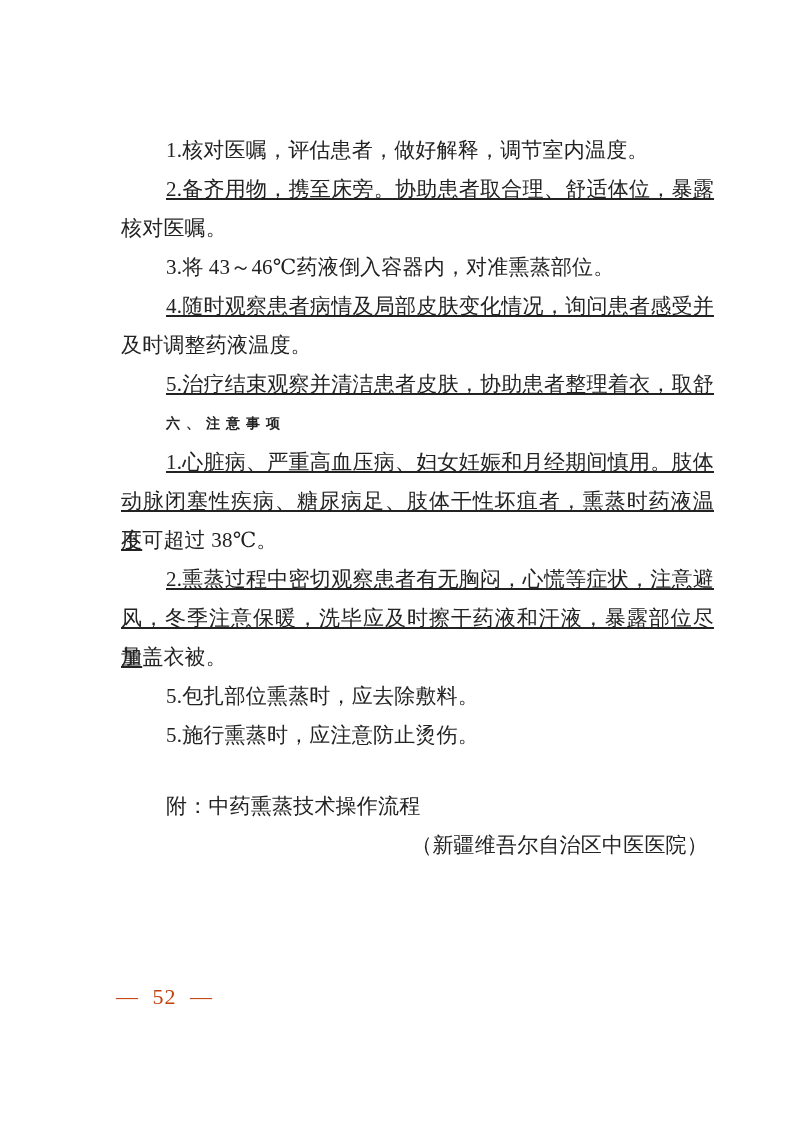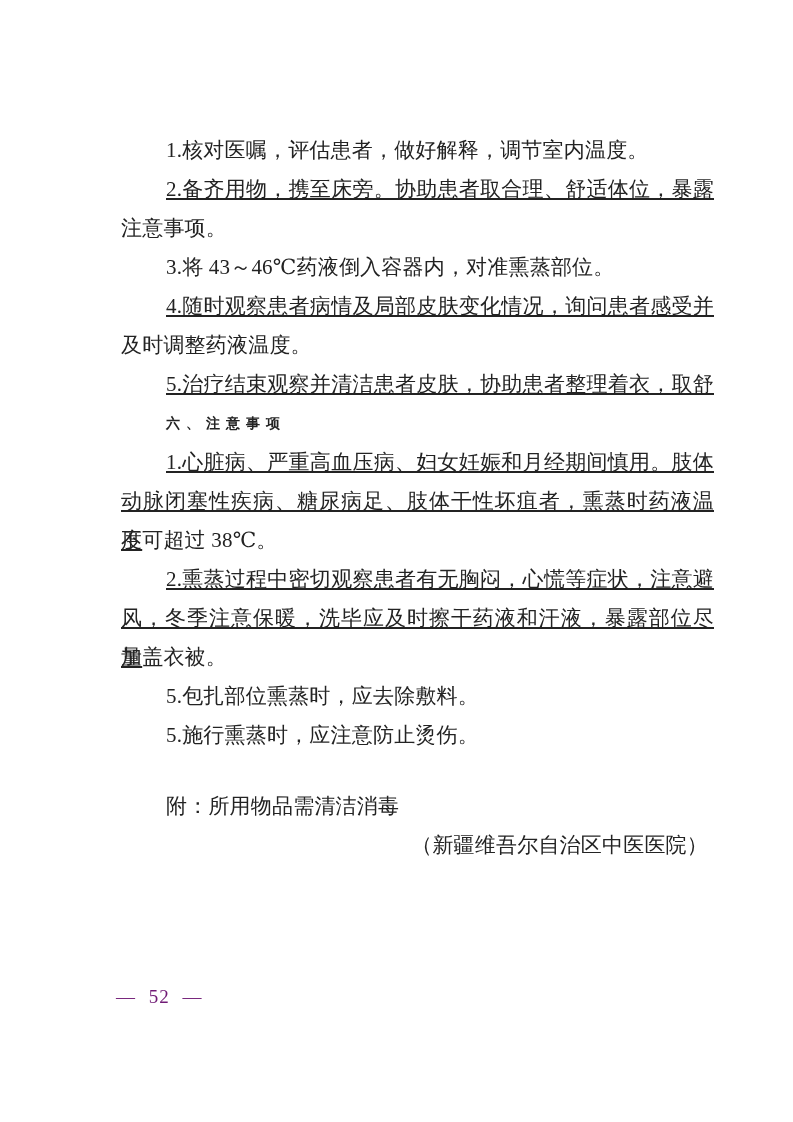--- a/index.html
+++ b/index.html
@@ -58,45 +58,45 @@
   }
   .spacer {
     height: 32px;
   }
   .page-number {
     position: absolute;
     left: 116px;
     top: 977px;
     height: 39px;
     line-height: 39px;
-    font-size: 19px;
+    font-size: 22px;
     letter-spacing: 1px;
     word-spacing: 7px;
-    color: #701a75;
+    color: #c2410c;
   }
 </style>
 </head>
 <body style="background: rgb(255, 255, 255); color: rgb(35, 35, 35);">
 
 <div class="page">
   <div class="content" id="document-body">
       <div class="line indent">1.核对医嘱，评估患者，做好解释，调节室内温度。</div>
       <div class="line indent justify">2.备齐用物，携至床旁。协助患者取合理、舒适体位，暴露</div>
-      <div class="line">注意事项。</div>
+      <div class="line">核对医嘱。</div>
       <div class="line indent">3.将 43～46℃药液倒入容器内，对准熏蒸部位。</div>
       <div class="line indent justify">4.随时观察患者病情及局部皮肤变化情况，询问患者感受并</div>
       <div class="line">及时调整药液温度。</div>
       <div class="line indent justify">5.治疗结束观察并清洁患者皮肤，协助患者整理着衣，取舒</div>
       <div class="line indent heading">六、注意事项</div>
       <div class="line indent justify">1.心脏病、严重高血压病、妇女妊娠和月经期间慎用。肢体</div>
       <div class="line justify">动脉闭塞性疾病、糖尿病足、肢体干性坏疽者，熏蒸时药液温度</div>
       <div class="line">不可超过 38℃。</div>
       <div class="line indent justify">2.熏蒸过程中密切观察患者有无胸闷，心慌等症状，注意避</div>
       <div class="line justify">风，冬季注意保暖，洗毕应及时擦干药液和汗液，暴露部位尽量</div>
       <div class="line">加盖衣被。</div>
       <div class="line indent">5.包扎部位熏蒸时，应去除敷料。</div>
       <div class="line indent">5.施行熏蒸时，应注意防止烫伤。</div>
       <div class="spacer"></div>
-      <div class="line indent">附：所用物品需清洁消毒</div>
+      <div class="line indent">附：中药熏蒸技术操作流程</div>
       <div class="line signature">（新疆维吾尔自治区中医医院）</div>
     </div>
   <div class="page-number">— 52 —</div>
 </div>
 
 </body></html>

